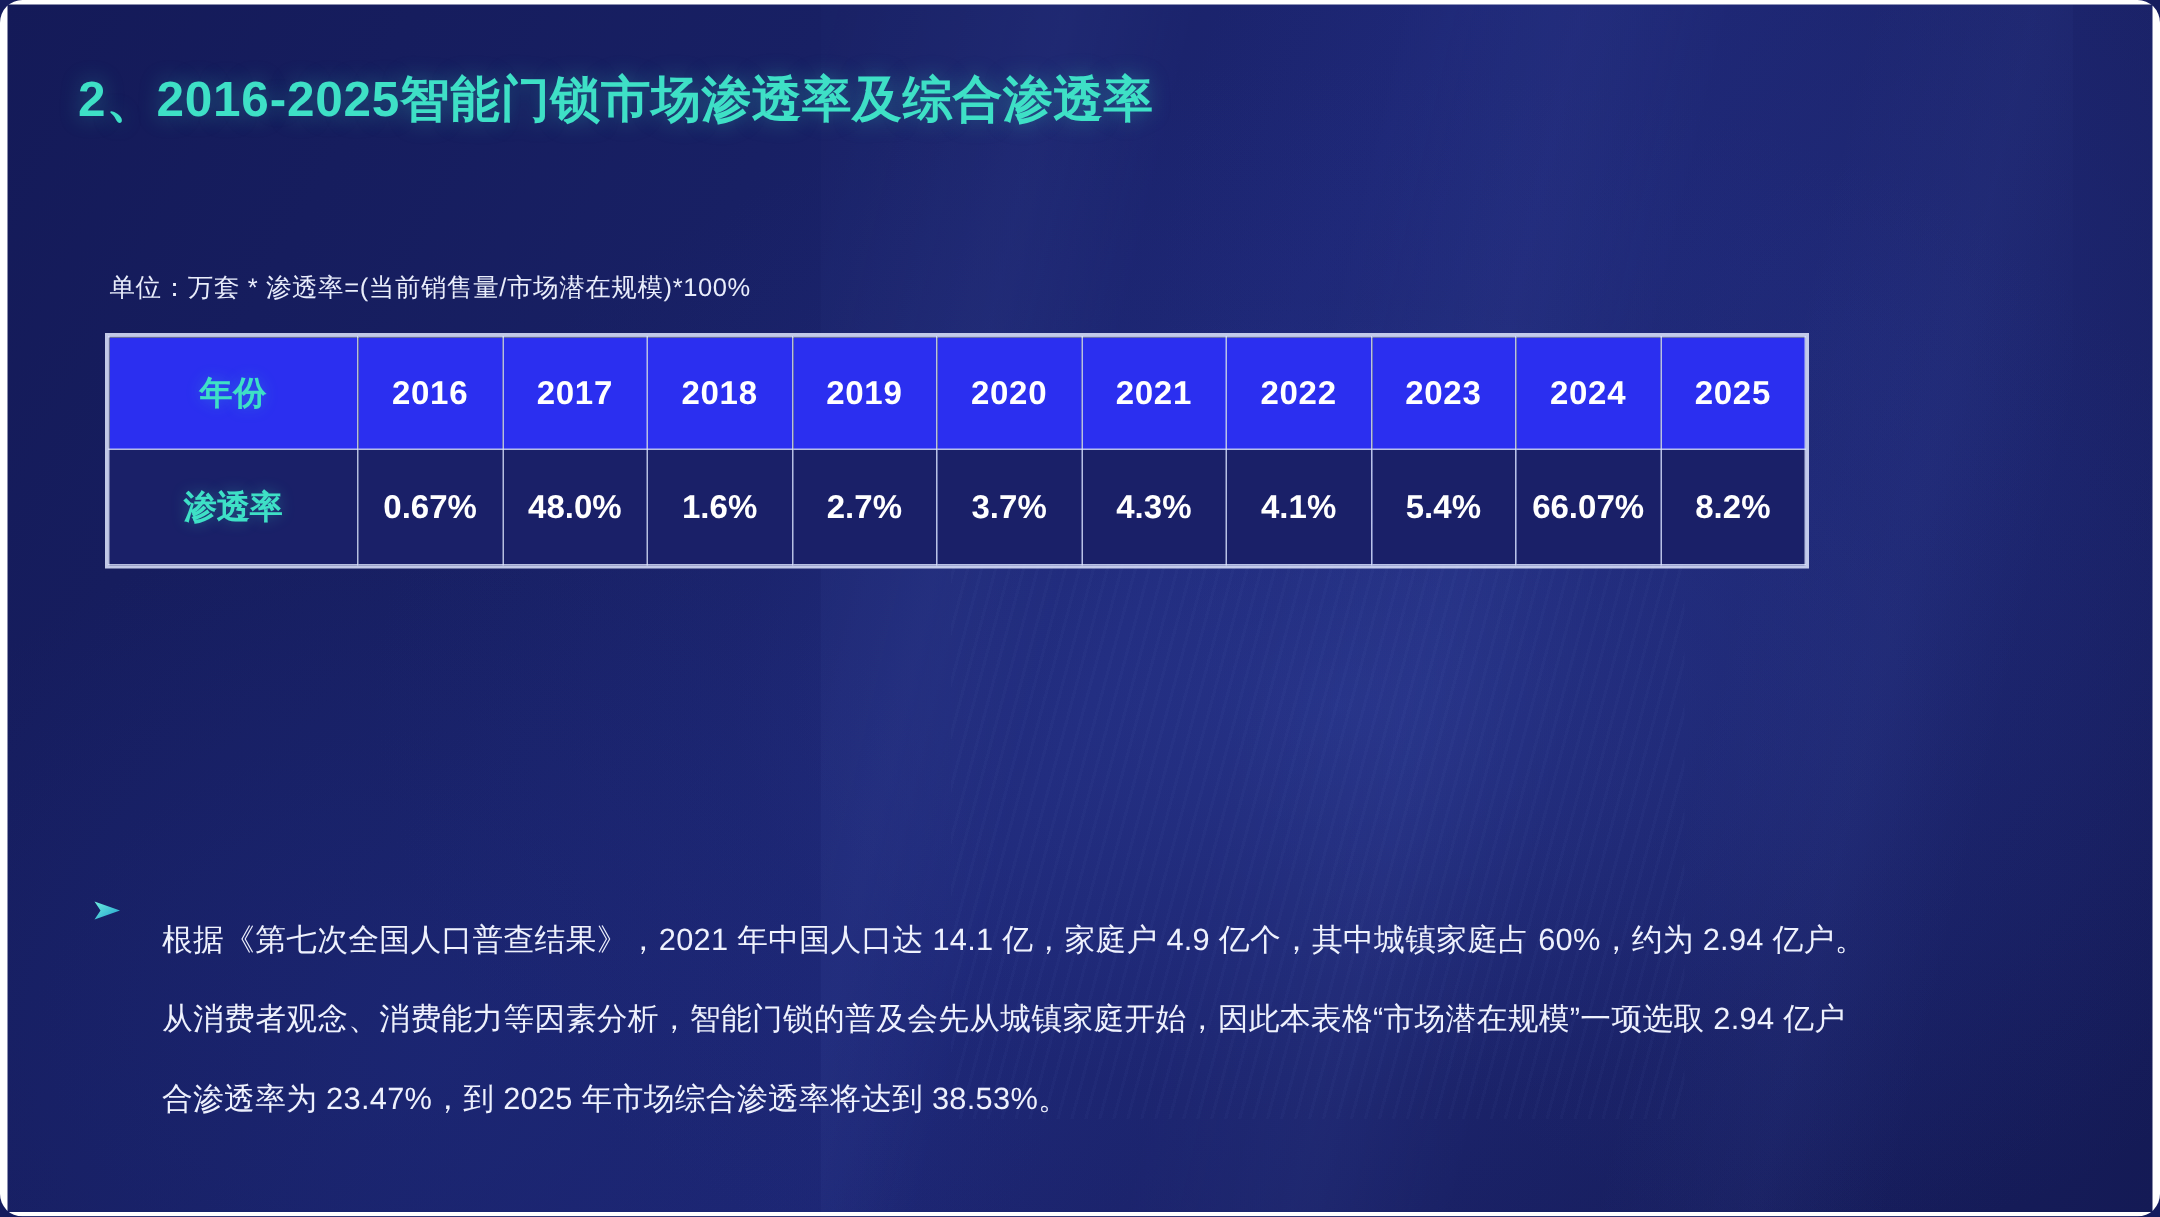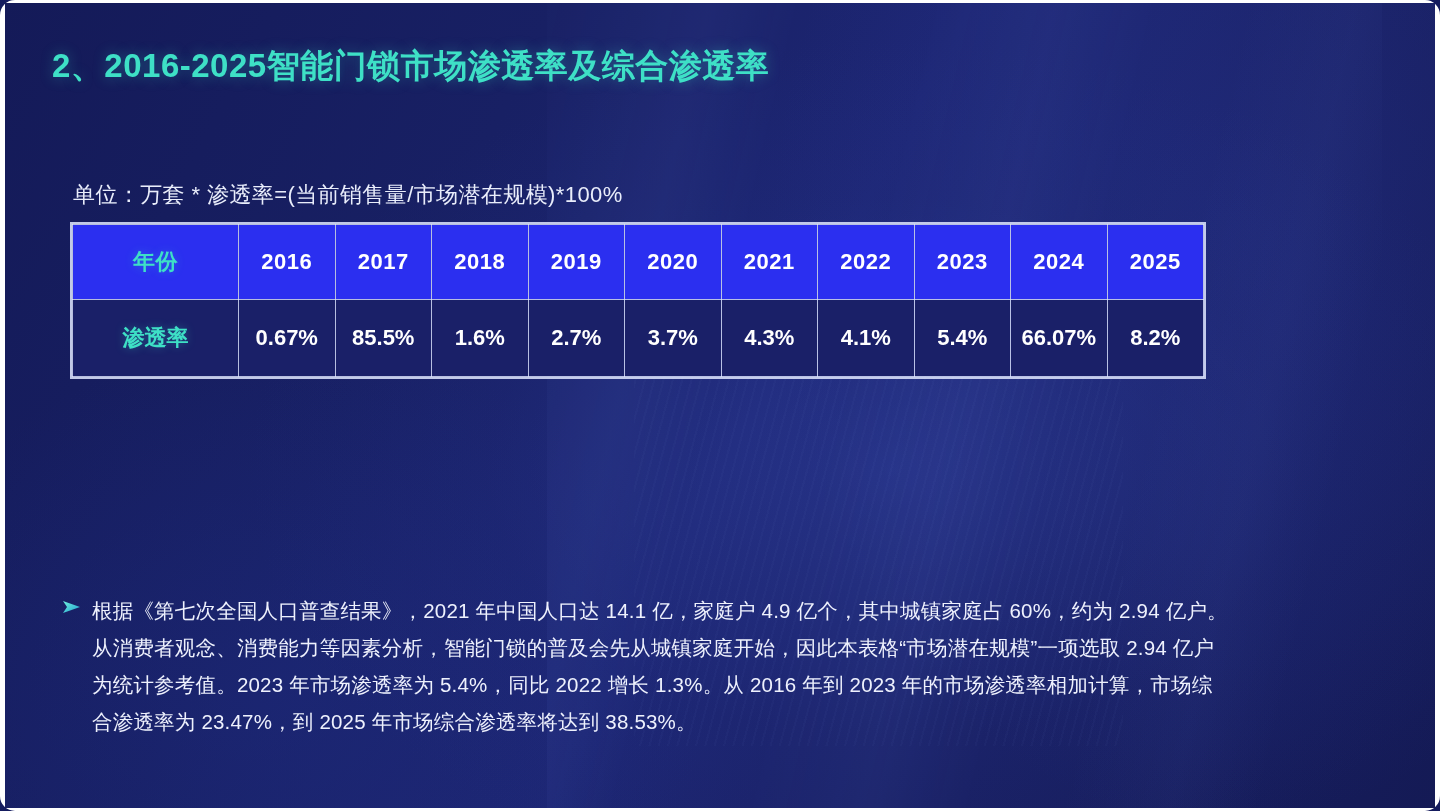--- a/index.html
+++ b/index.html
@@ -76,21 +76,21 @@
     white-space: nowrap;
     text-shadow: 0 0 14px rgba(60,220,200,0.35);
     z-index: 10;
   }
 
   
   .subtitle {
     position: absolute;
     left: 73px;
     top: 180px;
-    font-size: 22px;
+    font-size: 17px;
     color: #e9edfb;
     letter-spacing: .4px;
     white-space: nowrap;
     z-index: 10;
   }
 
   
   .table-wrap {
     position: absolute;
     left: 70px;
@@ -154,21 +154,21 @@
     line-height: 1;
   }
   .footnote-body {
     flex: 1 1 auto;
     font-size: 20.5px;
     line-height: 37px;
     color: #eef1fd;
     letter-spacing: .2px;
     text-align: justify;
   }
-  .footnote-body p { margin: 0; white-space: nowrap; }
+  .footnote-body p { margin: 16px; white-space: nowrap; }
 </style>
 </head>
 <body>
 
 <div id="slide">
 
   <div class="edge edge-top"></div>
   <div class="edge edge-bottom"></div>
   <div class="edge edge-left"></div>
   <div class="edge edge-right"></div>
@@ -204,21 +204,21 @@
           <th>2022</th>
           <th>2023</th>
           <th>2024</th>
           <th>2025</th>
         </tr>
       </thead>
       <tbody>
         <tr class="row-rate">
           <td class="rowlabel">渗透率</td>
           <td>0.67%</td>
-          <td>85.5%</td>
+          <td>48.0%</td>
           <td>1.6%</td>
           <td>2.7%</td>
           <td>3.7%</td>
           <td>4.3%</td>
           <td>4.1%</td>
           <td>5.4%</td>
           <td>66.07%</td>
           <td>8.2%</td>
         </tr>
       </tbody>
@@ -233,18 +233,17 @@
             <stop offset="0%" stop-color="#6ff0dd"></stop>
             <stop offset="100%" stop-color="#1f9fd0"></stop>
           </linearGradient>
         </defs>
         <path d="M1 1 L18 7 L1 13 L5 7 Z" fill="url(#bulletGrad)"></path>
       </svg>
     </span>
     <div class="footnote-body">
       <p>根据《第七次全国人口普查结果》，2021 年中国人口达 14.1 亿，家庭户 4.9 亿个，其中城镇家庭占 60%，约为 2.94 亿户。</p>
       <p>从消费者观念、消费能力等因素分析，智能门锁的普及会先从城镇家庭开始，因此本表格“市场潜在规模”一项选取 2.94 亿户</p>
-      <p>为统计参考值。2023 年市场渗透率为 5.4%，同比 2022 增长 1.3%。从 2016 年到 2023 年的市场渗透率相加计算，市场综</p>
       <p>合渗透率为 23.47%，到 2025 年市场综合渗透率将达到 38.53%。</p>
     </div>
   </div>
 
 </div>
 
 </body></html>

